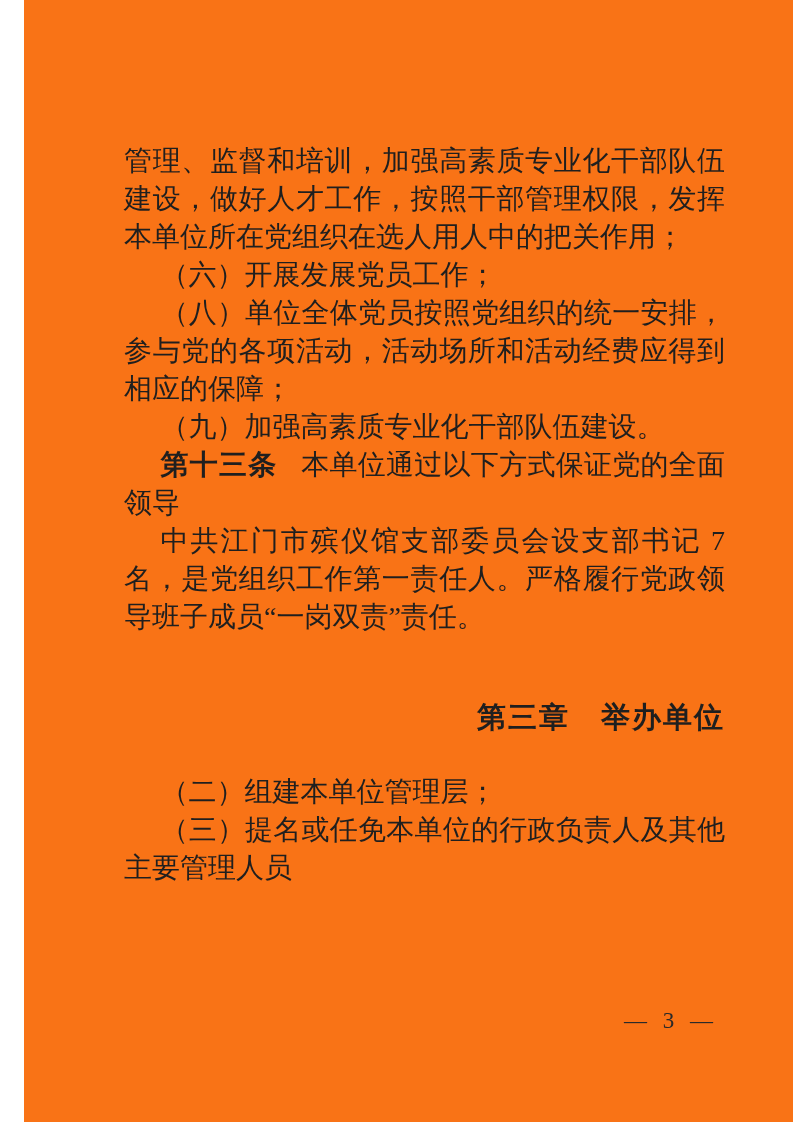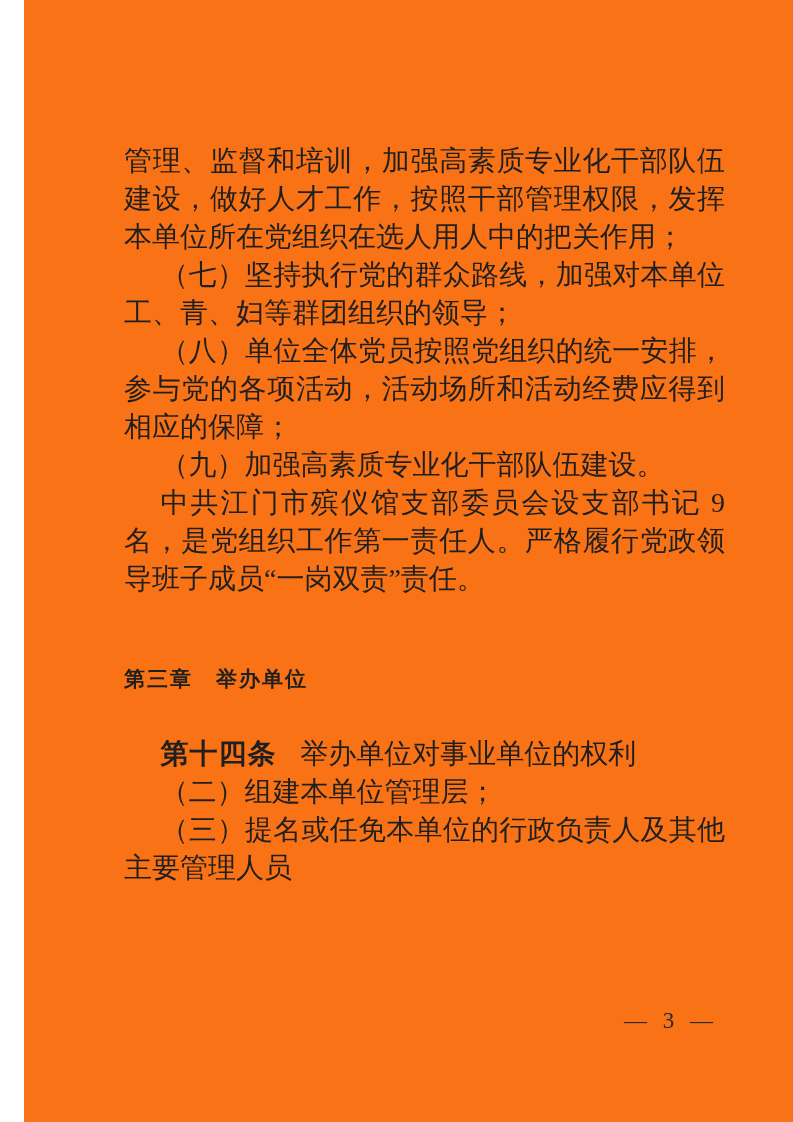--- a/index.html
+++ b/index.html
@@ -32,24 +32,24 @@
   }
   .para.indent {
     text-indent: 1.3em;
   }
   .article-label {
     font-weight: bold;
     margin-right: 0.85em;
     letter-spacing: 1px;
   }
   .chapter {
-    text-align: left;
+    text-align: right;
     text-indent: 0;
     font-weight: bold;
-    font-size: 21px;
+    font-size: 29px;
     letter-spacing: 2px;
     margin-top: 62px;
     margin-bottom: 37px;
   }
   .page-footer {
     position: absolute;
     top: 1006px;
     right: 104px;
     font-size: 23px;
     line-height: 30px;
@@ -57,23 +57,23 @@
     word-spacing: 10px;
     white-space: nowrap;
   }
 </style>
 </head>
 <body>
 
 <div class="page">
   <div class="doc-body">
       <p class="para">管理、监督和培训，加强高素质专业化干部队伍建设，做好人才工作，按照干部管理权限，发挥本单位所在党组织在选人用人中的把关作用；</p>
-      <p class="para indent">（七）坚持执行党的群众路线，加强对本单位工、青、妇等群团组织的领导；</p>
+      <p class="para indent">（六）开展发展党员工作；</p>
       <p class="para indent">（八）单位全体党员按照党组织的统一安排，参与党的各项活动，活动场所和活动经费应得到相应的保障；</p>
       <p class="para indent">（九）加强高素质专业化干部队伍建设。</p>
-      <p class="para indent">中共江门市殡仪馆支部委员会设支部书记 9 名，是党组织工作第一责任人。严格履行党政领导班子成员“一岗双责”责任。</p>
+      <p class="para indent"><span class="article-label">第十三条</span><span>本单位通过以下方式保证党的全面领导</span></p>
+      <p class="para indent">中共江门市殡仪馆支部委员会设支部书记 7 名，是党组织工作第一责任人。严格履行党政领导班子成员“一岗双责”责任。</p>
       <p class="para chapter">第三章　举办单位</p>
-      <p class="para indent"><span class="article-label">第十四条</span><span>举办单位对事业单位的权利</span></p>
       <p class="para indent">（二）组建本单位管理层；</p>
       <p class="para indent">（三）提名或任免本单位的行政负责人及其他主要管理人员</p>
     </div>
   <div class="page-footer">— 3 —</div>
 </div>
 
 </body></html>

